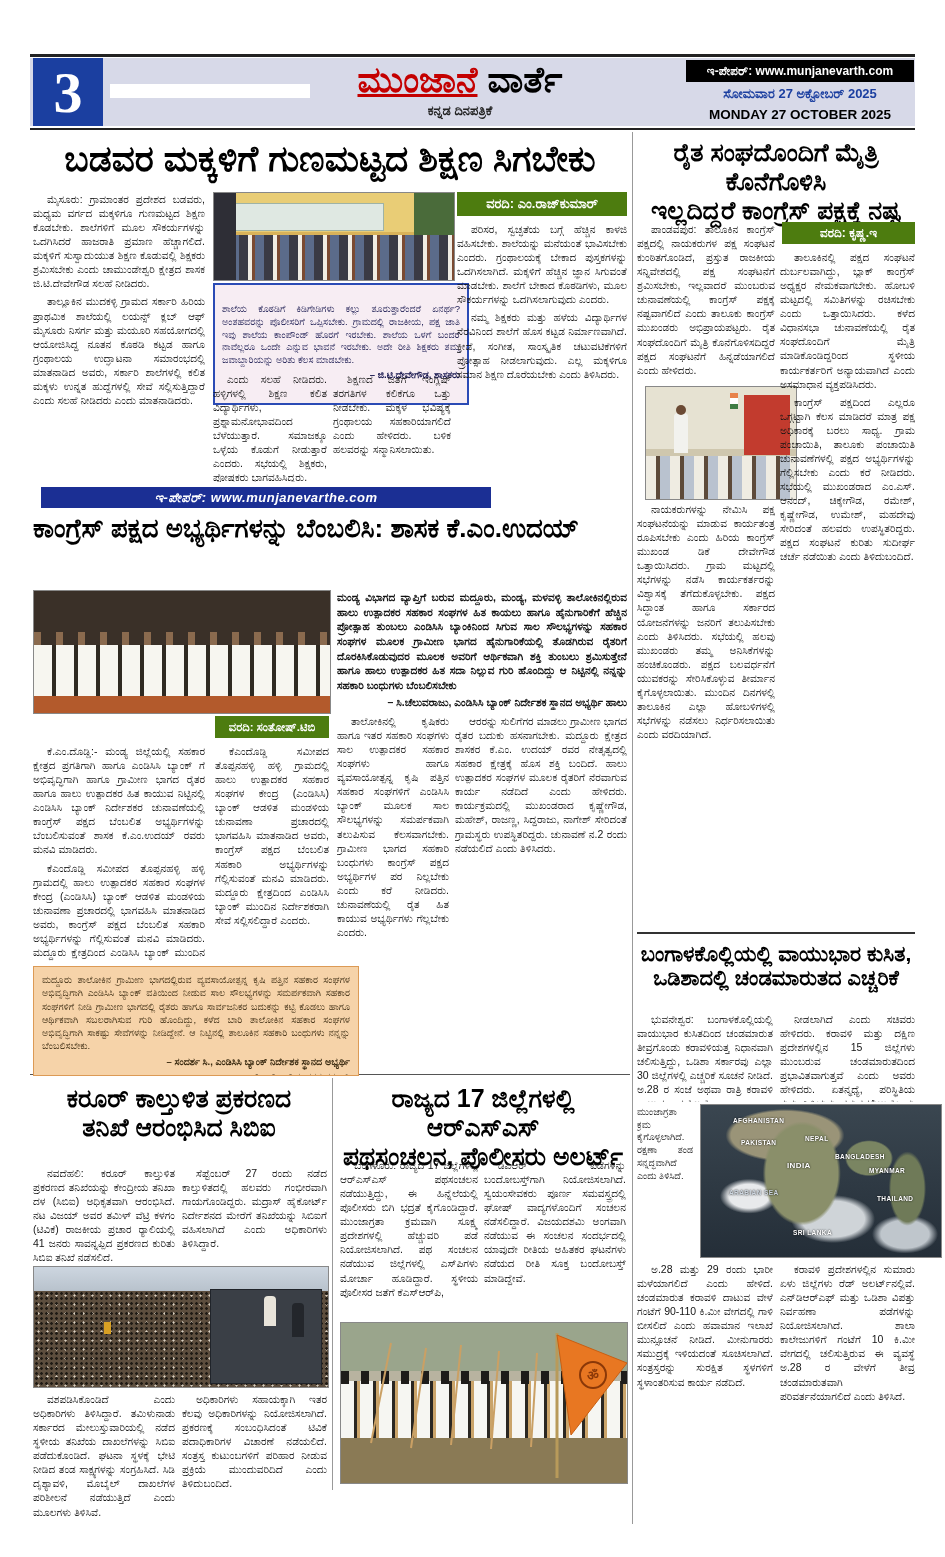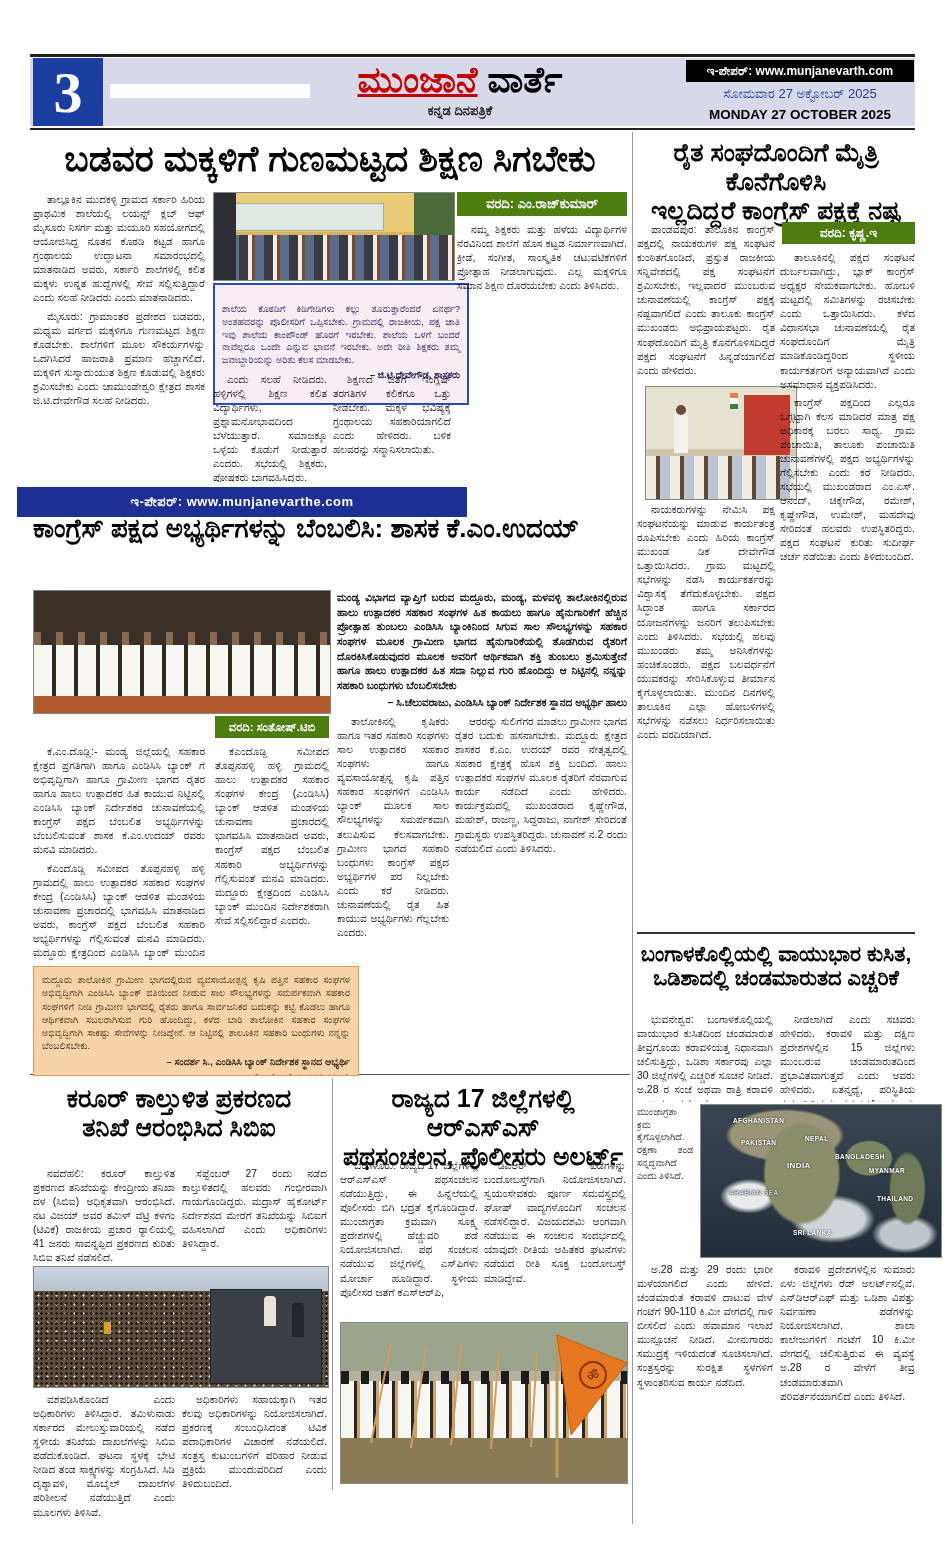--- a/index.html
+++ b/index.html
@@ -28,21 +28,21 @@
 <div class="abs" style="left:33px;top:58px;width:70px;height:68px;background:#1b3fa0;color:#fff;font-family:'Liberation Serif',serif;font-weight:bold;font-size:58px;display:flex;align-items:center;justify-content:center;">3</div>
 <div class="abs" style="left:110px;top:84px;width:200px;height:14px;background:#fff;"></div>
 <div class="abs" style="left:240px;top:60px;width:440px;height:66px;text-align:center;">
   <div style="font-size:36px;font-weight:bold;line-height:1.1;">
     <span style="color:#c40000;text-decoration:underline;">ಮುಂಜಾನೆ</span>
     <span style="color:#000;">ವಾರ್ತೆ</span>
   </div>
   <div style="font-size:13px;color:#222;margin-top:3px;font-weight:bold;">ಕನ್ನಡ ದಿನಪತ್ರಿಕೆ</div>
 </div>
 <div class="abs" style="left:686px;top:60px;width:228px;height:22px;background:#000;color:#fff;font-size:12px;font-weight:bold;display:flex;align-items:center;justify-content:center;">ಇ-ಪೇಪರ್: www.munjanevarth.com</div>
-<div class="abs" style="left:686px;top:84px;width:228px;height:20px;color:#1b3fa0;font-size:13px;font-weight:normal;display:flex;align-items:center;justify-content:center;">ಸೋಮವಾರ 27 ಅಕ್ಟೋಬರ್ 2025</div>
+<div class="abs" style="left:686px;top:84px;width:228px;height:20px;color:#1b3fa0;font-size:13px;font-weight:bold;display:flex;align-items:center;justify-content:center;">ಸೋಮವಾರ 27 ಅಕ್ಟೋಬರ್ 2025</div>
 <div class="abs" style="left:686px;top:104px;width:228px;height:20px;color:#000;font-size:13.5px;font-weight:bold;display:flex;align-items:center;justify-content:center;">MONDAY 27 OCTOBER 2025</div>
 <div class="abs rule-h navy" style="left:30px;top:128px;width:885px;height:2px;"></div>
 
 <div class="abs rule-v" style="left:632px;top:132px;height:1392px;"></div>
 <div class="abs rule-v" style="left:332px;top:1078px;height:412px;"></div>
 <div class="abs rule-h" style="left:30px;top:1074px;width:600px;height:1px;background:#555;"></div>
 
 <div class="abs headline" style="left:33px;top:138px;width:594px;height:50px;font-size:36px;">ಬಡವರ ಮಕ್ಕಳಿಗೆ ಗುಣಮಟ್ಟದ ಶಿಕ್ಷಣ ಸಿಗಬೇಕು</div>
 
 <div class="abs photo" style="left:213px;top:192px;width:240px;height:87px;background:linear-gradient(#e9cd76 0 45%,#d9b35a 45% 100%);">
@@ -51,35 +51,36 @@
   <div style="position:absolute;left:0;bottom:0;width:100%;height:52%;background:repeating-linear-gradient(90deg,#3a3a44 0 9px,#f0ede4 9px 13px,#7a4a32 13px 16px,#5b6b8a 16px 25px);"></div>
   <div style="position:absolute;left:0;top:0;width:22px;height:100%;background:#2e2e36;"></div>
 </div>
 
 <div class="abs quote1" style="left:213px;top:283px;width:238px;height:82px;">
   <span>ಶಾಲೆಯ ಕೊಠಡಿಗೆ ಕಿಡಿಗೇಡಿಗಳು ಕಲ್ಲು ತೂರುತ್ತಾರೆಂದರೆ ಏನರ್ಥ? ಅಂತಹವರನ್ನು ಪೊಲೀಸರಿಗೆ ಒಪ್ಪಿಸಬೇಕು. ಗ್ರಾಮದಲ್ಲಿ ರಾಜಕೀಯ, ಪಕ್ಷ ಜಾತಿ ಇವು ಶಾಲೆಯ ಕಾಂಪೌಂಡ್ ಹೊರಗೆ ಇರಬೇಕು. ಶಾಲೆಯ ಒಳಗೆ ಬಂದರೆ ನಾವೆಲ್ಲರೂ ಒಂದೇ ಎನ್ನುವ ಭಾವನೆ ಇರಬೇಕು. ಅದೇ ರೀತಿ ಶಿಕ್ಷಕರು ತಮ್ಮ ಜವಾಬ್ದಾರಿಯನ್ನು ಅರಿತು ಕೆಲಸ ಮಾಡಬೇಕು.</span>
   <span class="attr">– ಜಿ.ಟಿ.ದೇವೇಗೌಡ, ಶಾಸಕರು</span>
 </div>
 
 <div class="abs col" style="left:33px;top:192px;width:172px;height:290px;">
+  <p>ಮೈಸೂರು: ಗ್ರಾಮಾಂತರ ಪ್ರದೇಶದ ಬಡವರು, ಮಧ್ಯಮ ವರ್ಗದ ಮಕ್ಕಳಿಗೂ ಗುಣಮಟ್ಟದ ಶಿಕ್ಷಣ ಕೊಡಬೇಕು. ಶಾಲೆಗಳಿಗೆ ಮೂಲ ಸೌಕರ್ಯಗಳನ್ನು ಒದಗಿಸಿದರೆ ಹಾಜರಾತಿ ಪ್ರಮಾಣ ಹೆಚ್ಚಾಗಲಿದೆ. ಮಕ್ಕಳಿಗೆ ಸುಸ್ವಾದುಯುತ ಶಿಕ್ಷಣ ಕೊಡುವಲ್ಲಿ ಶಿಕ್ಷಕರು ಶ್ರಮಿಸಬೇಕು ಎಂದು ಚಾಮುಂಡೇಶ್ವರಿ ಕ್ಷೇತ್ರದ ಶಾಸಕ ಜಿ.ಟಿ.ದೇವೇಗೌಡ ಸಲಹೆ ನೀಡಿದರು.</p>
   <p>ತಾಲ್ಲೂಕಿನ ಮುದಕಳ್ಳಿ ಗ್ರಾಮದ ಸರ್ಕಾರಿ ಹಿರಿಯ ಪ್ರಾಥಮಿಕ ಶಾಲೆಯಲ್ಲಿ ಲಯನ್ಸ್ ಕ್ಲಬ್ ಆಫ್ ಮೈಸೂರು ನಿಸರ್ಗ ಮತ್ತು ಮಯೂರಿ ಸಹಯೋಗದಲ್ಲಿ ಆಯೋಜಿಸಿದ್ದ ನೂತನ ಕೊಠಡಿ ಕಟ್ಟಡ ಹಾಗೂ ಗ್ರಂಥಾಲಯ ಉದ್ಘಾಟನಾ ಸಮಾರಂಭದಲ್ಲಿ ಮಾತನಾಡಿದ ಅವರು, ಸರ್ಕಾರಿ ಶಾಲೆಗಳಲ್ಲಿ ಕಲಿತ ಮಕ್ಕಳು ಉನ್ನತ ಹುದ್ದೆಗಳಲ್ಲಿ ಸೇವೆ ಸಲ್ಲಿಸುತ್ತಿದ್ದಾರೆ ಎಂದು ಸಲಹೆ ನೀಡಿದರು ಎಂದು ಮಾತನಾಡಿದರು.</p>
-  <p>ಮೈಸೂರು: ಗ್ರಾಮಾಂತರ ಪ್ರದೇಶದ ಬಡವರು, ಮಧ್ಯಮ ವರ್ಗದ ಮಕ್ಕಳಿಗೂ ಗುಣಮಟ್ಟದ ಶಿಕ್ಷಣ ಕೊಡಬೇಕು. ಶಾಲೆಗಳಿಗೆ ಮೂಲ ಸೌಕರ್ಯಗಳನ್ನು ಒದಗಿಸಿದರೆ ಹಾಜರಾತಿ ಪ್ರಮಾಣ ಹೆಚ್ಚಾಗಲಿದೆ. ಮಕ್ಕಳಿಗೆ ಸುಸ್ವಾದುಯುತ ಶಿಕ್ಷಣ ಕೊಡುವಲ್ಲಿ ಶಿಕ್ಷಕರು ಶ್ರಮಿಸಬೇಕು ಎಂದು ಚಾಮುಂಡೇಶ್ವರಿ ಕ್ಷೇತ್ರದ ಶಾಸಕ ಜಿ.ಟಿ.ದೇವೇಗೌಡ ಸಲಹೆ ನೀಡಿದರು.</p>
 </div>
 <div class="abs col" style="left:213px;top:372px;width:114px;height:110px;">
   <p>ಎಂದು ಸಲಹೆ ನೀಡಿದರು. ಹಳ್ಳಿಗಳಲ್ಲಿ ಶಿಕ್ಷಣ ಕಲಿತ ವಿದ್ಯಾರ್ಥಿಗಳು, ಪ್ರಶ್ನಾಮನೋಭಾವದಿಂದ ಬೆಳೆಯುತ್ತಾರೆ. ಸಮಾಜಕ್ಕೂ ಒಳ್ಳೆಯ ಕೊಡುಗೆ ನೀಡುತ್ತಾರೆ ಎಂದರು. ಸಭೆಯಲ್ಲಿ ಶಿಕ್ಷಕರು, ಪೋಷಕರು ಭಾಗವಹಿಸಿದ್ದರು.</p>
 </div>
 <div class="abs col" style="left:333px;top:372px;width:118px;height:110px;">
   <p>ಶಿಕ್ಷಣದ ಜತೆಗೆ ಇಂಗ್ಲಿಷ್ ತರಗತಿಗಳ ಕಲಿಕೆಗೂ ಒತ್ತು ನೀಡಬೇಕು. ಮಕ್ಕಳ ಭವಿಷ್ಯಕ್ಕೆ ಗ್ರಂಥಾಲಯ ಸಹಕಾರಿಯಾಗಲಿದೆ ಎಂದು ಹೇಳಿದರು. ಬಳಿಕ ಹಲವರನ್ನು ಸನ್ಮಾನಿಸಲಾಯಿತು.</p>
 </div>
 <div class="abs byline-box" style="left:457px;top:192px;width:170px;height:24px;font-size:13px;">ವರದಿ: ಎಂ.ರಾಜ್‌ಕುಮಾರ್</div>
 <div class="abs col" style="left:457px;top:222px;width:170px;height:260px;">
+  <p>ಪರಿಸರ, ಸ್ವಚ್ಛತೆಯ ಬಗ್ಗೆ ಹೆಚ್ಚಿನ ಕಾಳಜಿ ವಹಿಸಬೇಕು. ಶಾಲೆಯನ್ನು ಮನೆಯಂತೆ ಭಾವಿಸಬೇಕು ಎಂದರು. ಗ್ರಂಥಾಲಯಕ್ಕೆ ಬೇಕಾದ ಪುಸ್ತಕಗಳನ್ನು ಒದಗಿಸಲಾಗಿದೆ. ಮಕ್ಕಳಿಗೆ ಹೆಚ್ಚಿನ ಜ್ಞಾನ ಸಿಗುವಂತೆ ಮಾಡಬೇಕು. ಶಾಲೆಗೆ ಬೇಕಾದ ಕೊಠಡಿಗಳು, ಮೂಲ ಸೌಕರ್ಯಗಳನ್ನು ಒದಗಿಸಲಾಗುವುದು ಎಂದರು.</p>
   <p>ನಮ್ಮ ಶಿಕ್ಷಕರು ಮತ್ತು ಹಳೆಯ ವಿದ್ಯಾರ್ಥಿಗಳ ನೆರವಿನಿಂದ ಶಾಲೆಗೆ ಹೊಸ ಕಟ್ಟಡ ನಿರ್ಮಾಣವಾಗಿದೆ. ಕ್ರೀಡೆ, ಸಂಗೀತ, ಸಾಂಸ್ಕೃತಿಕ ಚಟುವಟಿಕೆಗಳಿಗೆ ಪ್ರೋತ್ಸಾಹ ನೀಡಲಾಗುವುದು. ಎಲ್ಲ ಮಕ್ಕಳಿಗೂ ಸಮಾನ ಶಿಕ್ಷಣ ದೊರೆಯಬೇಕು ಎಂದು ತಿಳಿಸಿದರು.</p>
 </div>
 
-<div class="abs banner" style="left:17px;top:487px;width:450px;height:30px;">ಇ-ಪೇಪರ್: www.munjanevarthe.com</div>
+<div class="abs banner" style="left:41px;top:487px;width:450px;height:21px;font-style:italic;">ಇ-ಪೇಪರ್: www.munjanevarthe.com</div>
 
 <div class="abs headline" style="left:637px;top:138px;width:278px;font-size:25px;">
   <div>ರೈತ ಸಂಘದೊಂದಿಗೆ ಮೈತ್ರಿ ಕೊನೆಗೊಳಿಸಿ</div>
   <div>ಇಲ್ಲದಿದ್ದರೆ ಕಾಂಗ್ರೆಸ್ ಪಕ್ಷಕ್ಕೆ ನಷ್ಟ</div>
 </div>
 <div class="abs byline-box" style="left:782px;top:222px;width:133px;height:22px;font-size:12px;">ವರದಿ: ಕೃಷ್ಣ.ಇ</div>
 <div class="abs col" style="left:637px;top:222px;width:138px;height:160px;">
   <p>ಪಾಂಡವಪುರ: ತಾಲೂಕಿನ ಕಾಂಗ್ರೆಸ್ ಪಕ್ಷದಲ್ಲಿ ನಾಯಕರುಗಳ ಪಕ್ಷ ಸಂಘಟನೆ ಕುಂಠಿತಗೊಂಡಿದೆ, ಪ್ರಸ್ತುತ ರಾಜಕೀಯ ಸನ್ನಿವೇಶದಲ್ಲಿ ಪಕ್ಷ ಸಂಘಟನೆಗೆ ಶ್ರಮಿಸಬೇಕು, ಇಲ್ಲವಾದರೆ ಮುಂಬರುವ ಚುನಾವಣೆಯಲ್ಲಿ ಕಾಂಗ್ರೆಸ್ ಪಕ್ಷಕ್ಕೆ ನಷ್ಟವಾಗಲಿದೆ ಎಂದು ತಾಲೂಕು ಕಾಂಗ್ರೆಸ್ ಮುಖಂಡರು ಅಭಿಪ್ರಾಯಪಟ್ಟರು. ರೈತ ಸಂಘದೊಂದಿಗೆ ಮೈತ್ರಿ ಕೊನೆಗೊಳಿಸದಿದ್ದರೆ ಪಕ್ಷದ ಸಂಘಟನೆಗೆ ಹಿನ್ನಡೆಯಾಗಲಿದೆ ಎಂದು ಹೇಳಿದರು.</p>
 </div>
 <div class="abs photo" style="left:645px;top:386px;width:150px;height:112px;background:linear-gradient(#e6e2d2 0 55%,#cfc7ae 55% 100%);">

